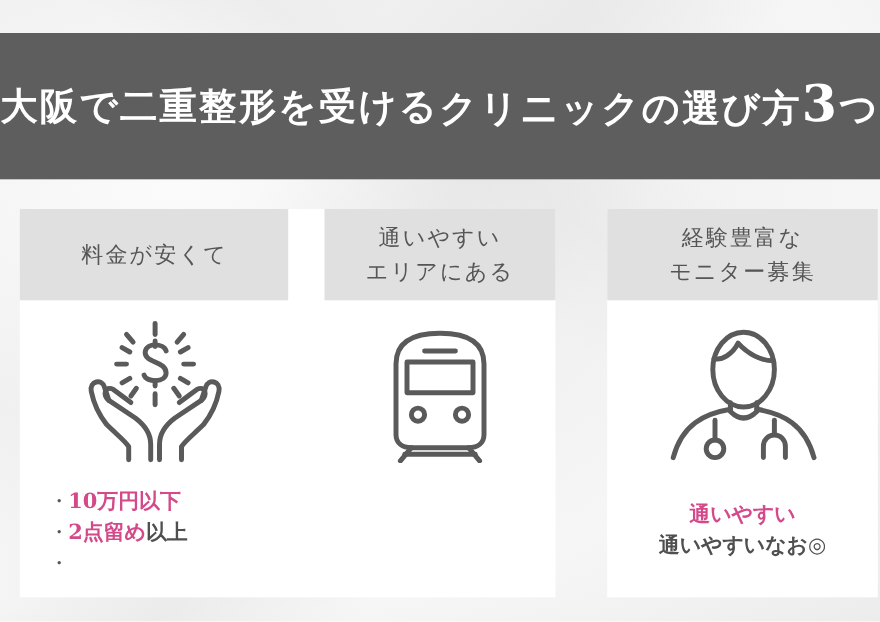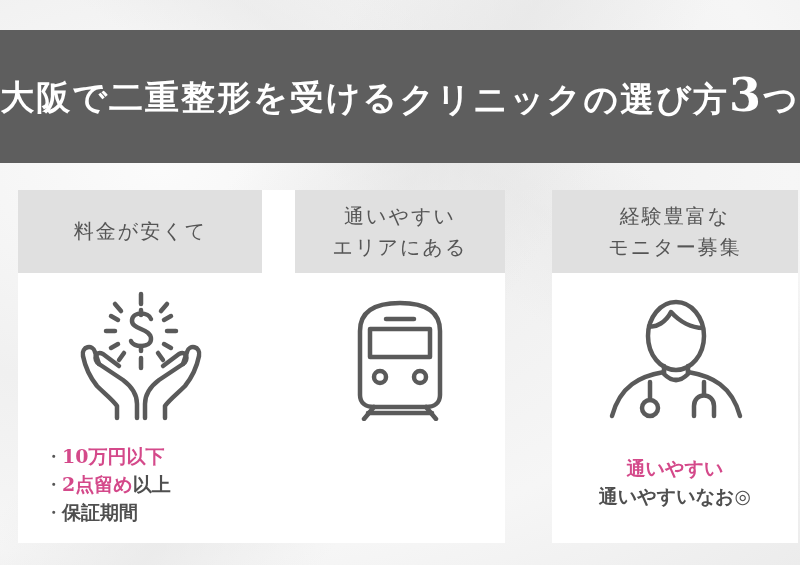--- a/index.html
+++ b/index.html
@@ -114,21 +114,20 @@
       <span class="dot">・</span>
       <span class="pink">10万円以下</span>
     </div>
     <div class="li">
       <span class="dot">・</span>
       <span class="pink">2点留め</span>
         <span class="gray">以上</span>
     </div>
     <div class="li">
       <span class="dot">・</span>
-      <span class="gray">保証期間</span>
     </div>
   </div>
 </div>
 
 <div class="card" style="left:262px; width:243px;padding-left:33px;">
   <div class="card-head">
     <div>通いやすい</div>
     <div>エリアにある</div>
   </div>
   <div class="card-icon">

